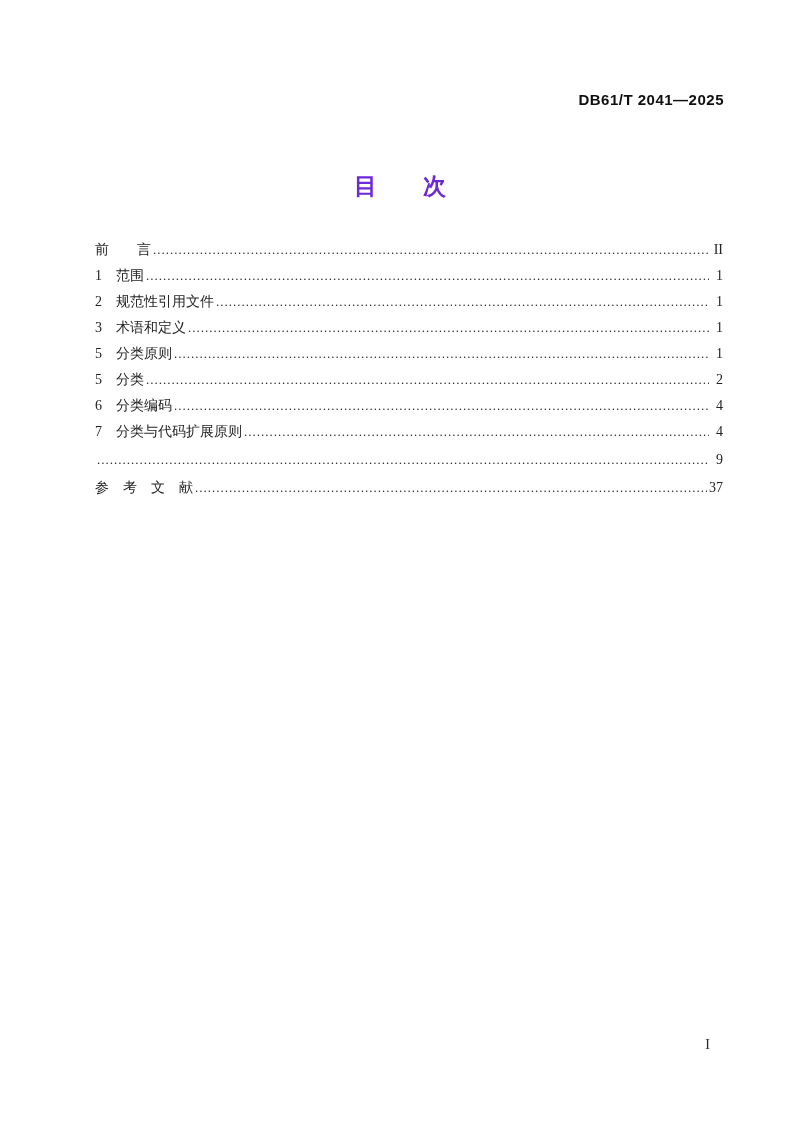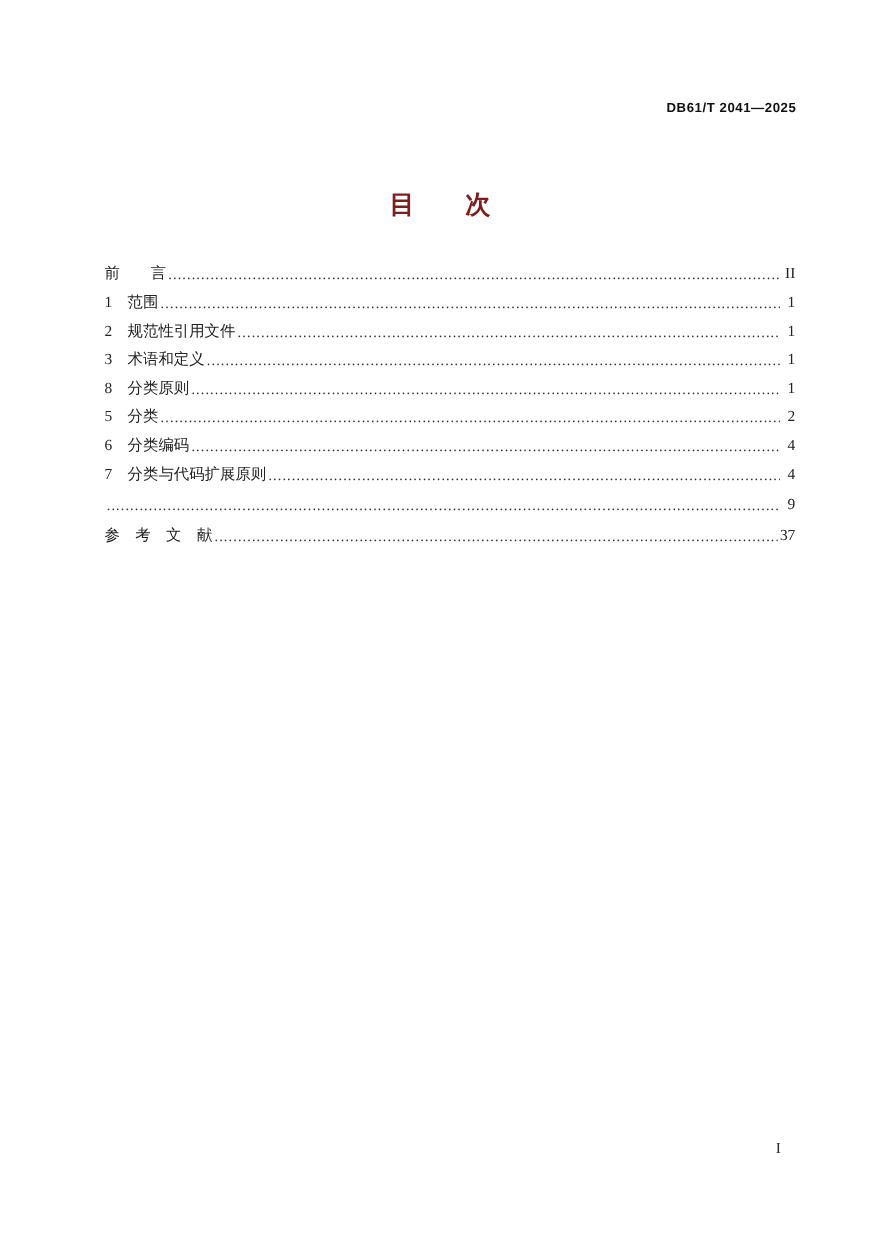--- a/index.html
+++ b/index.html
@@ -14,34 +14,34 @@
     background: #ffffff;
     overflow: hidden;
     font-family: "Liberation Serif", "DejaVu Serif", serif;
     color: #1c1c1c;
   }
   .doc-code {
     position: absolute;
     top: 91px;
     right: 76px;
     font-family: "Liberation Sans", "DejaVu Sans", sans-serif;
-    font-size: 12px;
+    font-size: 15px;
     font-weight: 600;
     letter-spacing: 0.5px;
     color: #101010;
   }
   .doc-title {
     position: absolute;
     top: 171px;
     left: 0;
     width: 100%;
     text-align: center;
     font-size: 23px;
     font-weight: 700;
-    color: #7f1d1d;
+    color: #6d28d9;
   }
   .toc {
     position: absolute;
     top: 237px;
     left: 95px;
     right: 77px;
   }
   .toc-row {
     display: flex;
     align-items: flex-start;
@@ -105,21 +105,21 @@
       <span class="toc-label">2　规范性引用文件</span>
       <span class="toc-dots"></span>
       <span class="toc-page">1</span>
     </div>
     <div class="toc-row">
       <span class="toc-label">3　术语和定义</span>
       <span class="toc-dots"></span>
       <span class="toc-page">1</span>
     </div>
     <div class="toc-row">
-      <span class="toc-label">8　分类原则</span>
+      <span class="toc-label">5　分类原则</span>
       <span class="toc-dots"></span>
       <span class="toc-page">1</span>
     </div>
     <div class="toc-row">
       <span class="toc-label">5　分类</span>
       <span class="toc-dots"></span>
       <span class="toc-page">2</span>
     </div>
     <div class="toc-row">
       <span class="toc-label">6　分类编码</span>

